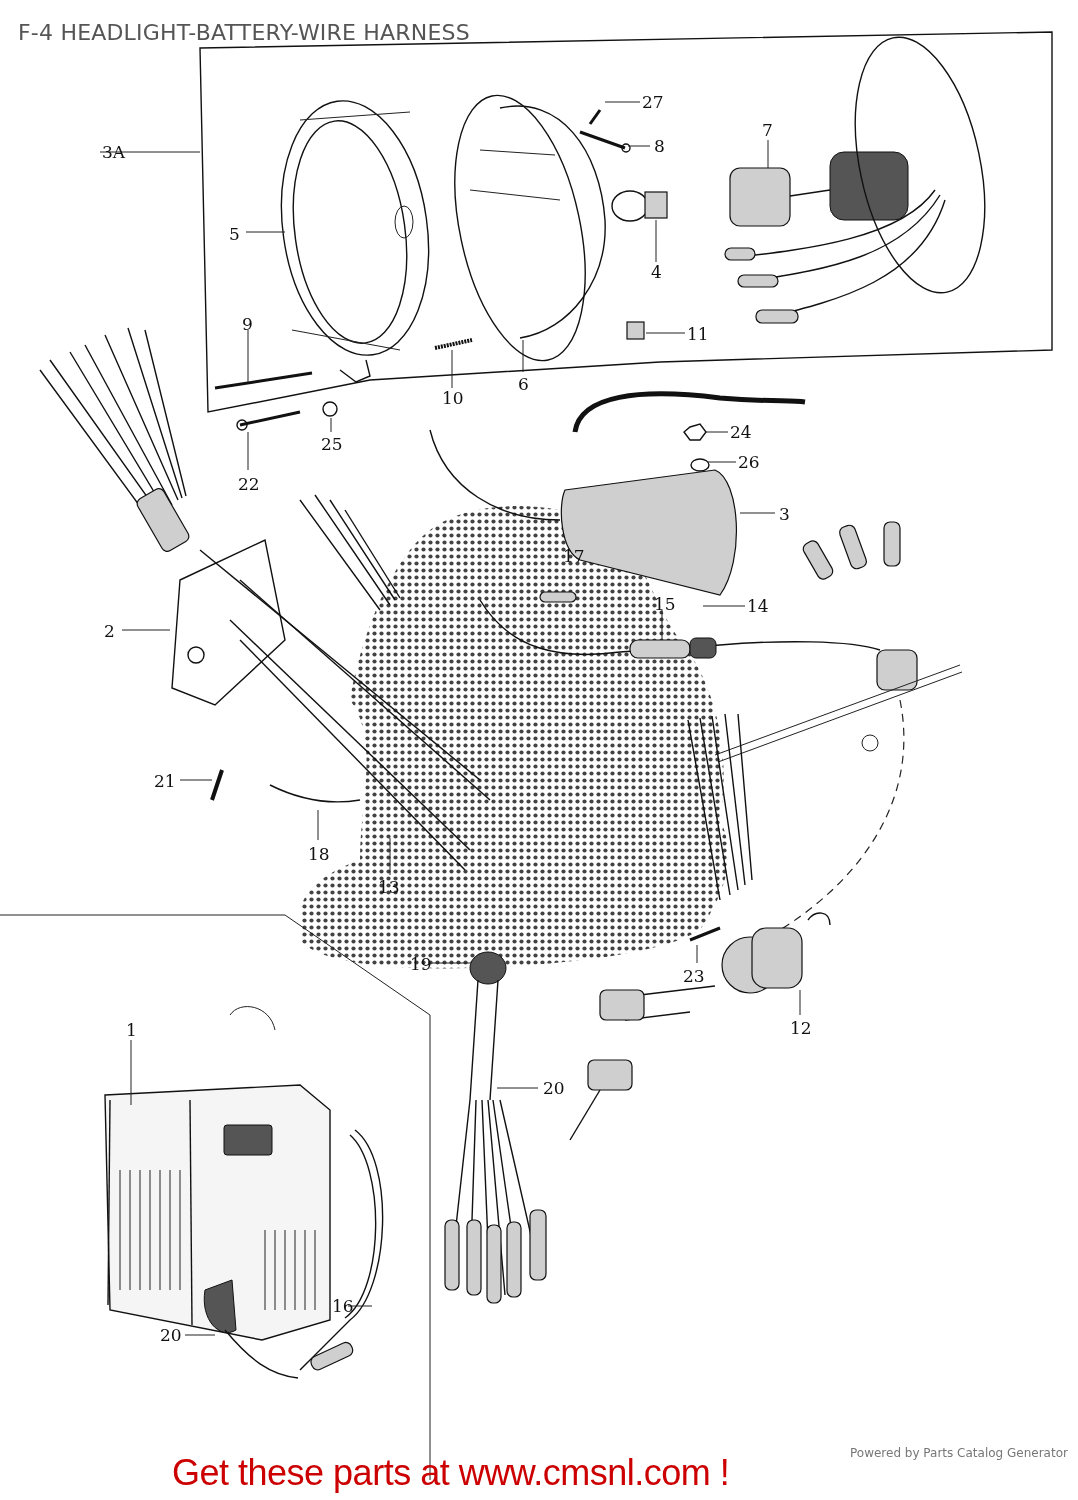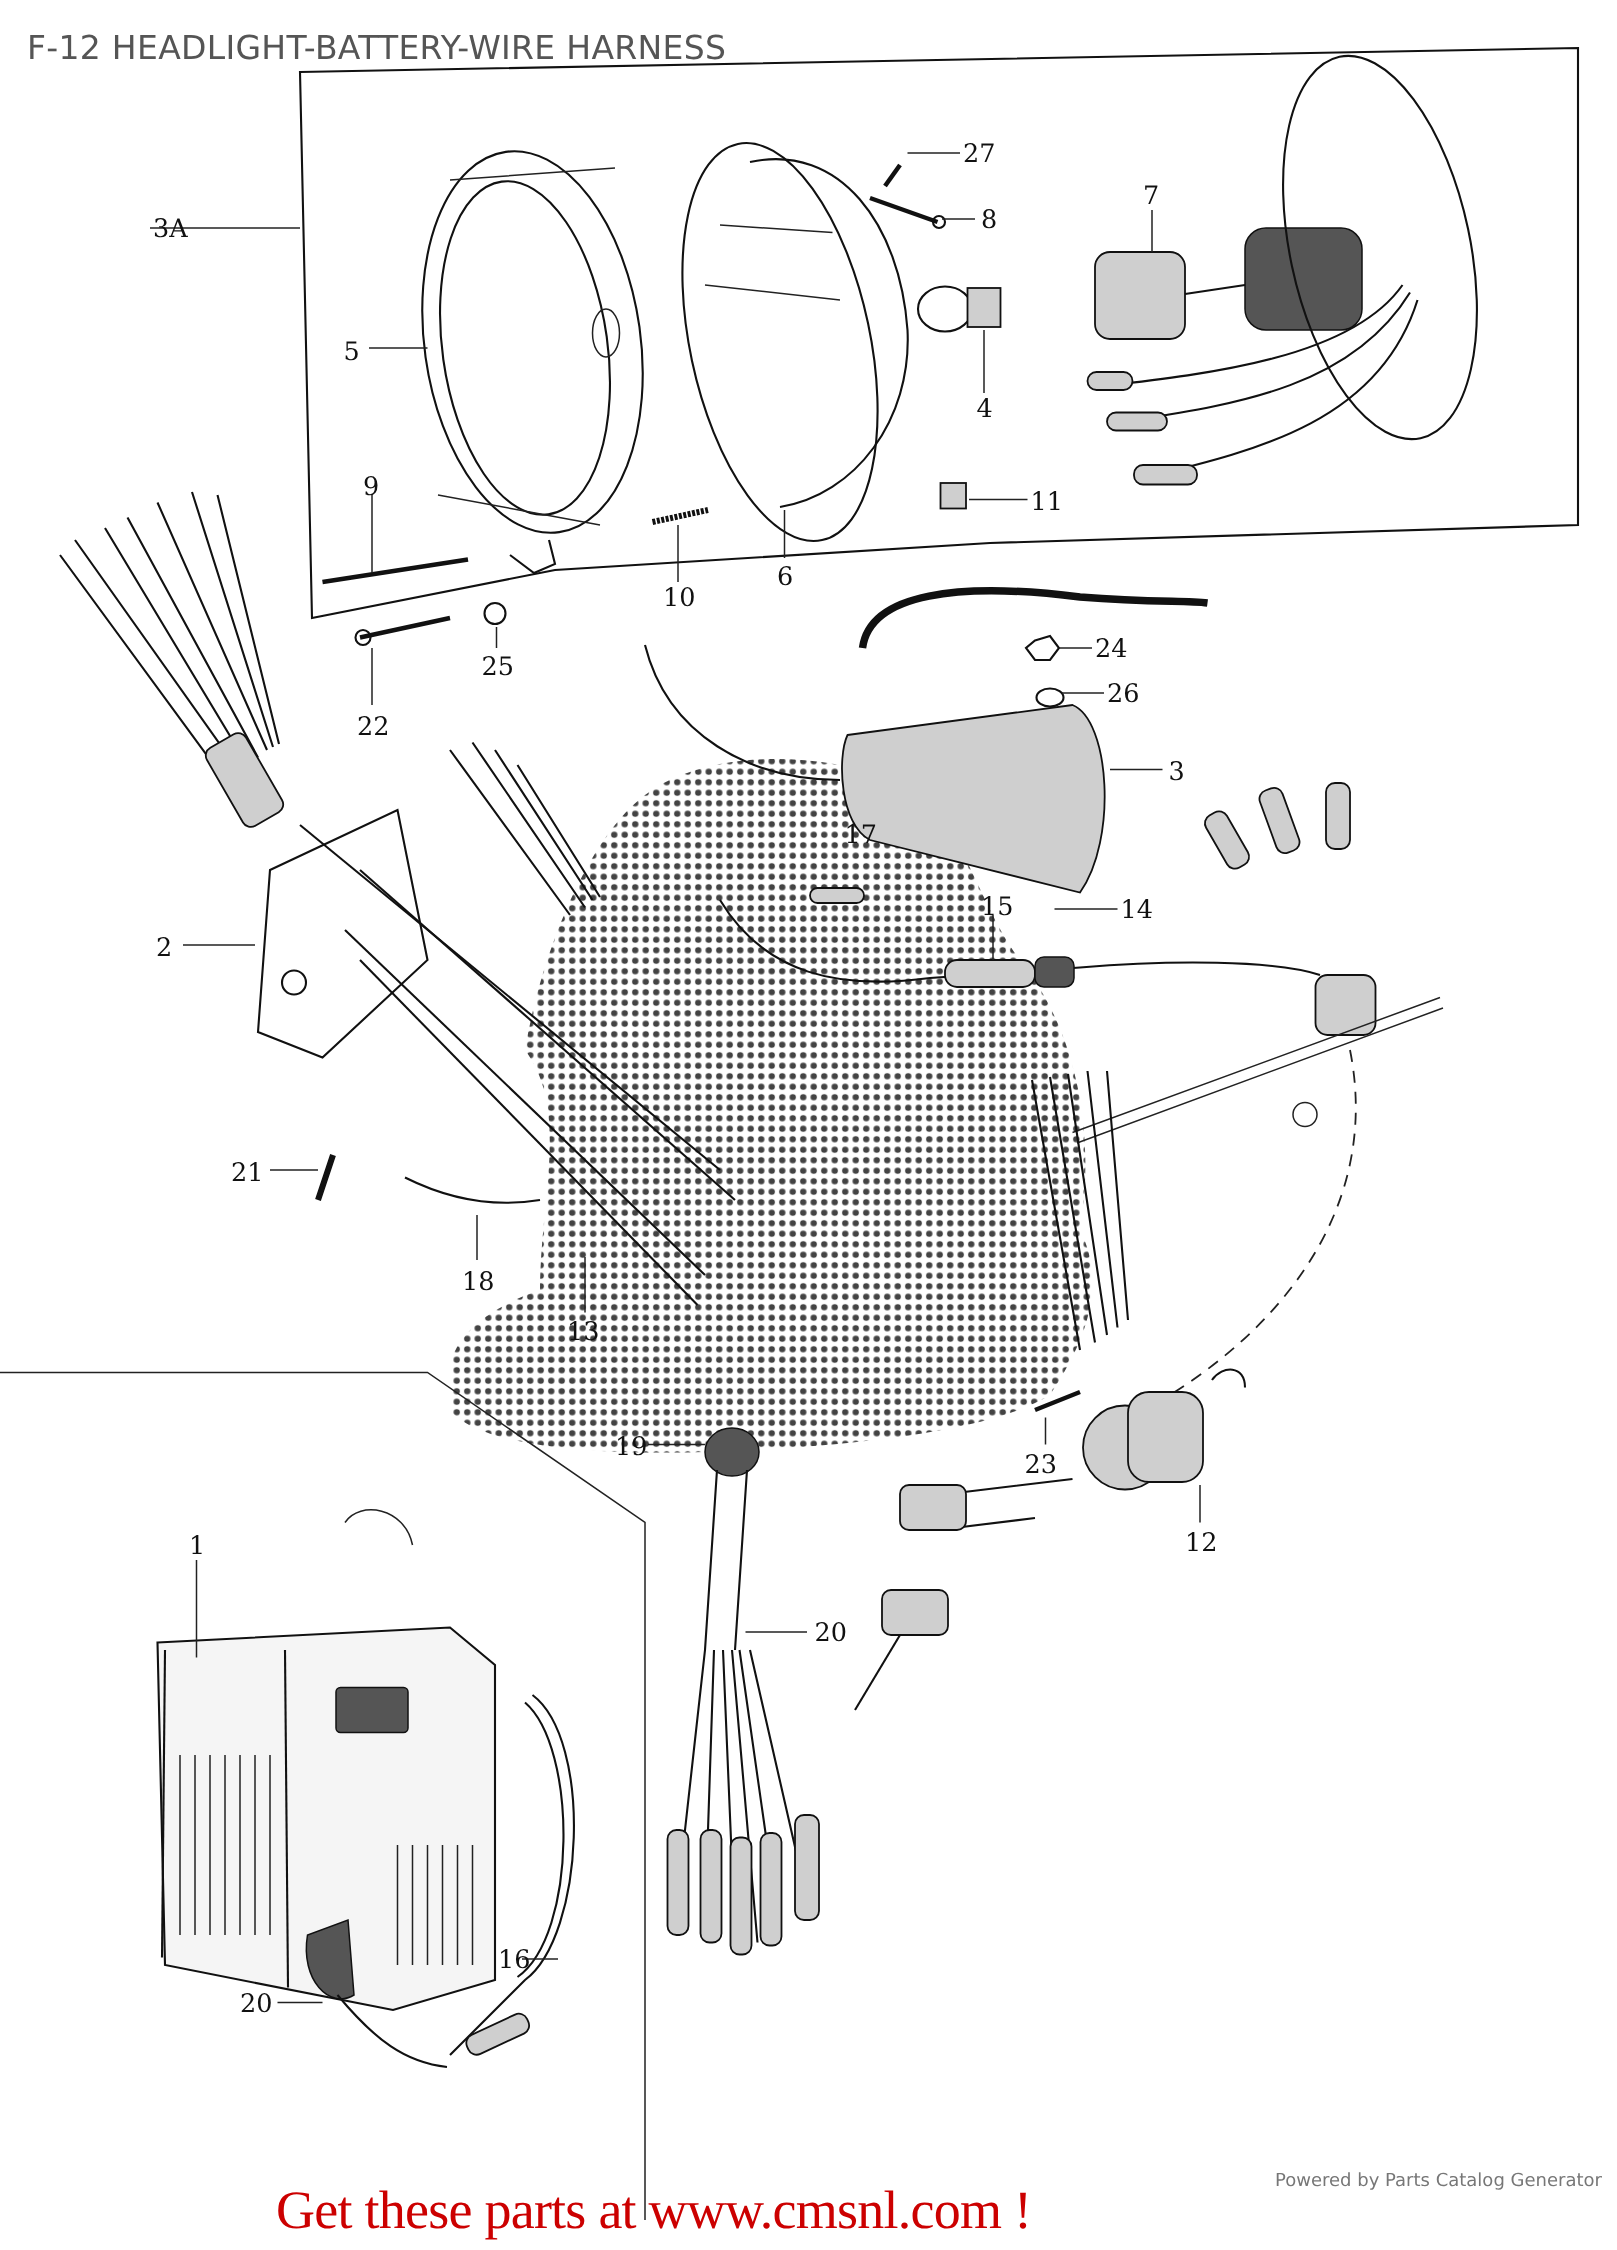--- a/index.html
+++ b/index.html
@@ -1,32 +1,32 @@
 <!DOCTYPE html>
 <html><head>
 <meta charset="utf-8">
 <style>
   html, body { margin: 0; padding: 0; background: #ffffff; }
   body { width: 1078px; height: 1500px; position: relative; overflow: hidden; font-family: "DejaVu Sans", sans-serif; }
   .title { position: absolute; left: 18px; top: 20px; font-size: 22px; color: #555555; letter-spacing: 0.2px; font-family: "DejaVu Sans", sans-serif; white-space: nowrap; }
   svg.diagram { position: absolute; left: 0; top: 0; }
   .callout { font-family: "DejaVu Serif", serif; font-size: 17px; fill: #111; }
-  .footer-cta { position: absolute; left: 172px; top: 1452px; font-size: 36px; color: #cc0000; font-family: Liberation Serif, serif; white-space: nowrap; letter-spacing: -0.5px; margin-left: 12px; }
+  .footer-cta { position: absolute; left: 172px; top: 1452px; font-size: 36px; color: #cc0000; font-family: Liberation Sans, sans-serif; white-space: nowrap; letter-spacing: -0.5px; }
   .footer-powered { position: absolute; left: 850px; top: 1446px; font-size: 12px; color: #777777; font-family: "DejaVu Sans", sans-serif; white-space: nowrap; }
   .ln { stroke: #111; fill: none; stroke-width: 1.4; }
   .thin { stroke: #222; fill: none; stroke-width: 1; }
   .dash { stroke: #222; fill: none; stroke-width: 1.2; stroke-dasharray: 8 6; }
   .shade { fill: #cfcfcf; stroke: #111; stroke-width: 1.2; }
   .dark { fill: #555; stroke: #111; stroke-width: 1; }
   .wm { fill: url(#dots); opacity: 0.85; }
 </style>
 </head>
 <body>
 
-<div class="title">F-12 HEADLIGHT-BATTERY-WIRE HARNESS</div>
+<div class="title">F-4 HEADLIGHT-BATTERY-WIRE HARNESS</div>
 
 <svg class="diagram" width="1078" height="1500" viewBox="0 0 1078 1500" xmlns="http://www.w3.org/2000/svg">
   <defs>
     <pattern id="dots" x="0" y="0" width="7" height="7" patternUnits="userSpaceOnUse">
       <circle cx="3.5" cy="3.5" r="2.1" fill="#222"></circle>
     </pattern>
   </defs>
 
   <g>
     <path class="wm" d="M300,915 C300,890 330,870 360,860 C360,800 380,740 350,700 C360,640 390,560 430,530 C470,500 540,500 600,520 C640,540 650,600 680,640 C720,690 730,760 720,820 C740,860 720,900 700,930 C660,955 560,965 470,968 C400,970 320,965 300,940 Z"></path>

